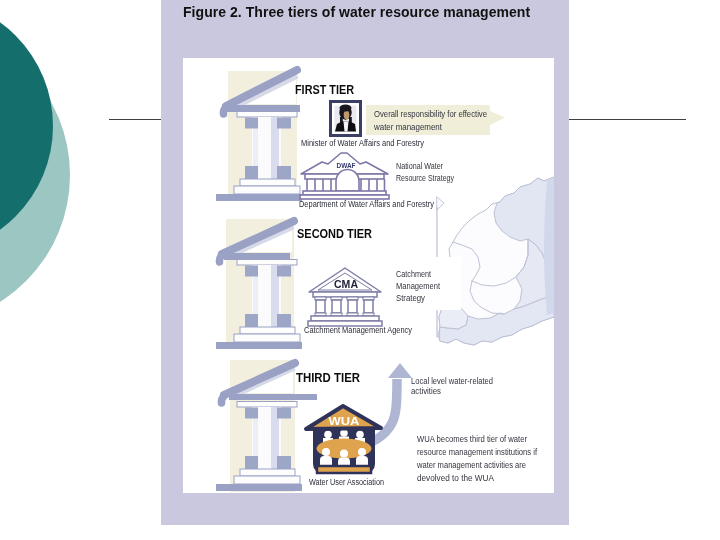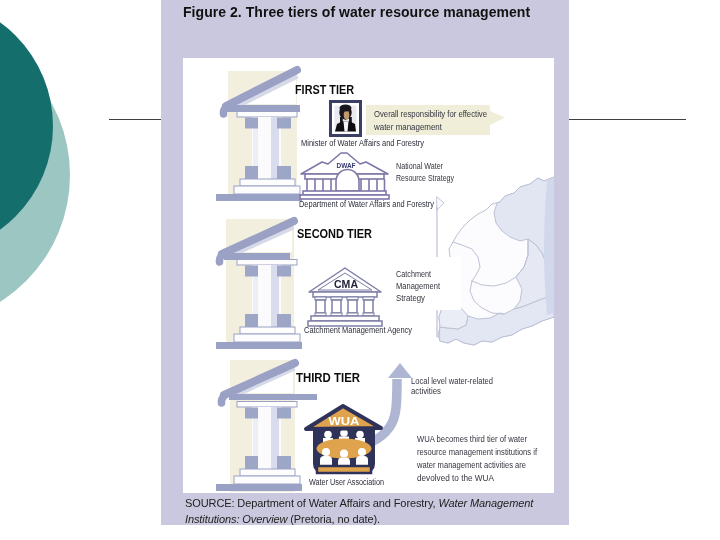--- a/index.html
+++ b/index.html
@@ -166,14 +166,13 @@
 
     <text x="411" y="373" font-size="8.7" fill="#33343f" textLength="82" lengthAdjust="spacingAndGlyphs">Local level water-related</text>
     <text x="411" y="383" font-size="8.7" fill="#33343f" textLength="30" lengthAdjust="spacingAndGlyphs">activities</text>
 
     <text x="417" y="431" font-size="8.7" fill="#33343f" textLength="110" lengthAdjust="spacingAndGlyphs">WUA becomes third tier of water</text>
     <text x="417" y="444" font-size="8.7" fill="#33343f" textLength="120" lengthAdjust="spacingAndGlyphs">resource management institutions if</text>
     <text x="417" y="457" font-size="8.7" fill="#33343f" textLength="109" lengthAdjust="spacingAndGlyphs">water management activities are</text>
     <text x="417" y="470" font-size="8.7" fill="#33343f" textLength="77" lengthAdjust="spacingAndGlyphs">devolved to the WUA</text>
   </svg>
   </div>
-  <div id="source">SOURCE: Department of Water Affairs and Forestry, <i>Water Management</i><br><i>Institutions: Overview</i> (Pretoria, no date).</div>
 </div>
 
 </body></html>

